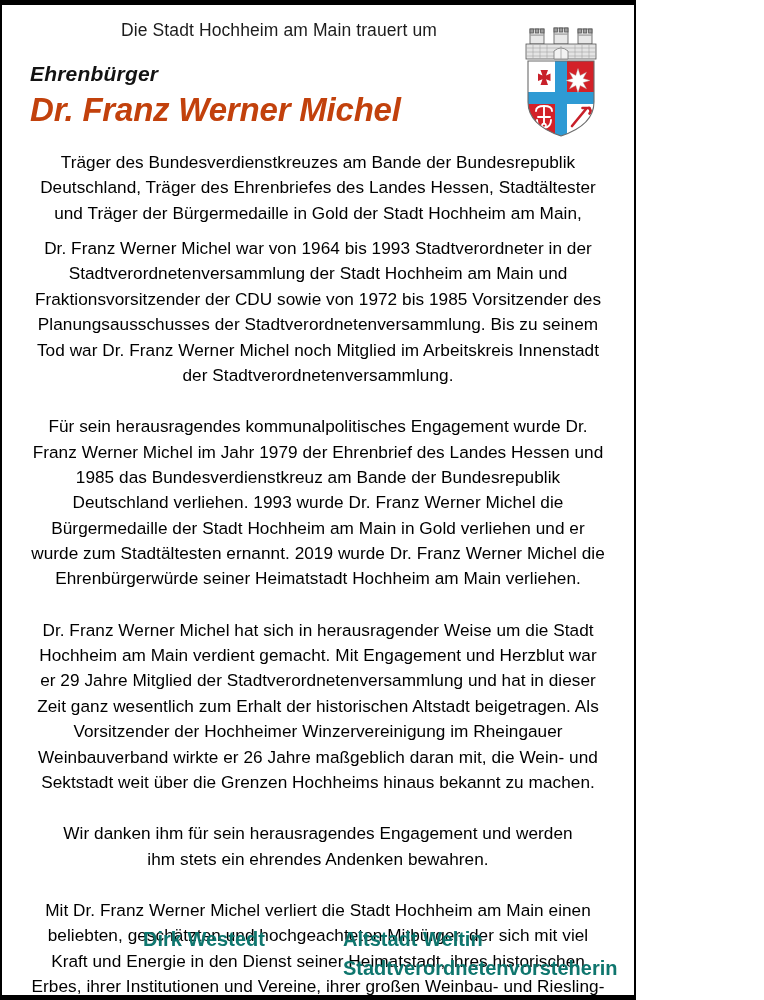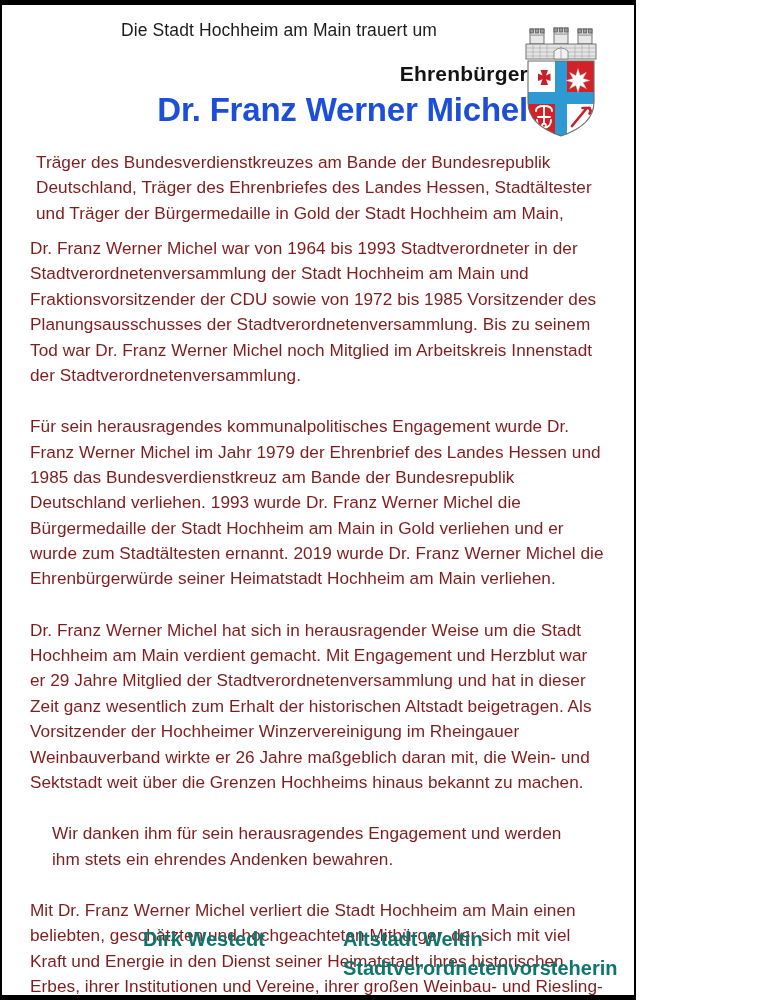--- a/index.html
+++ b/index.html
@@ -36,58 +36,59 @@
   }
   .trauer-line {
     text-align: center;
     font-size: 17.5px;
     color: #1c1c1c;
     letter-spacing: 0.1px;
     padding-right: 78px;
     margin-top: 6px;
   }
   .title-block {
-    text-align: right;
+    text-align: left;
     padding-right: 78px;
     margin-top: 21px;
+    font-style: italic;
   }
   .honor-title {
     font-size: 21px;
     font-weight: bold;
     color: #131313;
     letter-spacing: 0.2px;
   }
   .person-name {
     font-size: 33px;
     font-weight: bold;
-    color: #1d4ed8;
+    color: #c2410c;
     letter-spacing: -0.2px;
     margin-top: 6px;
     line-height: 1.12;
   }
 
   
   .crest {
     position: absolute;
     top: 0px;
     right: 4px;
     width: 82px;
     height: 120px;
   }
   .crest svg { display: block; width: 100%; height: 100%; }
 
   
   .body-text {
     margin-top: 12px;
   }
   .para {
-    text-align: left;
+    text-align: center;
     font-size: 17.2px;
     line-height: 1.475;
-    color: #7f1d1d;
+    color: #000000;
     margin: 0 0 21px 0;
     letter-spacing: 0.05px;
   }
   .para.gap-lg { margin-bottom: 26px; }
   .para.first { margin-bottom: 10px; }
   .para.narrow { padding: 0 6px; }
   .para.wide { padding: 0 0px; }
   .para.x-narrow { padding: 0 22px; }
 
   

